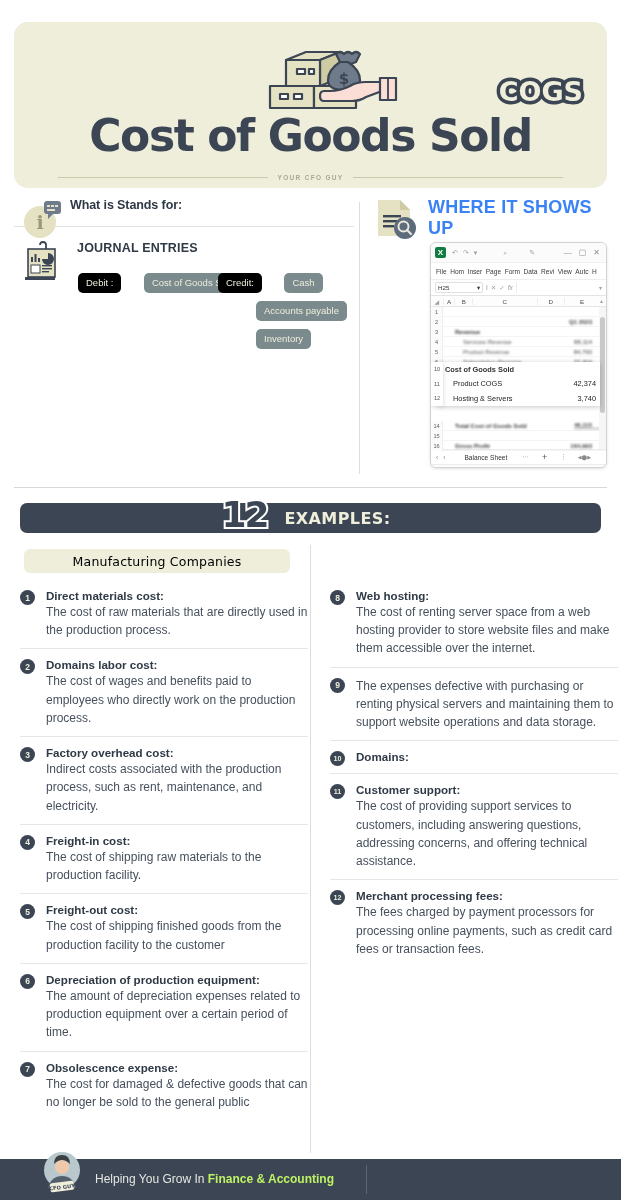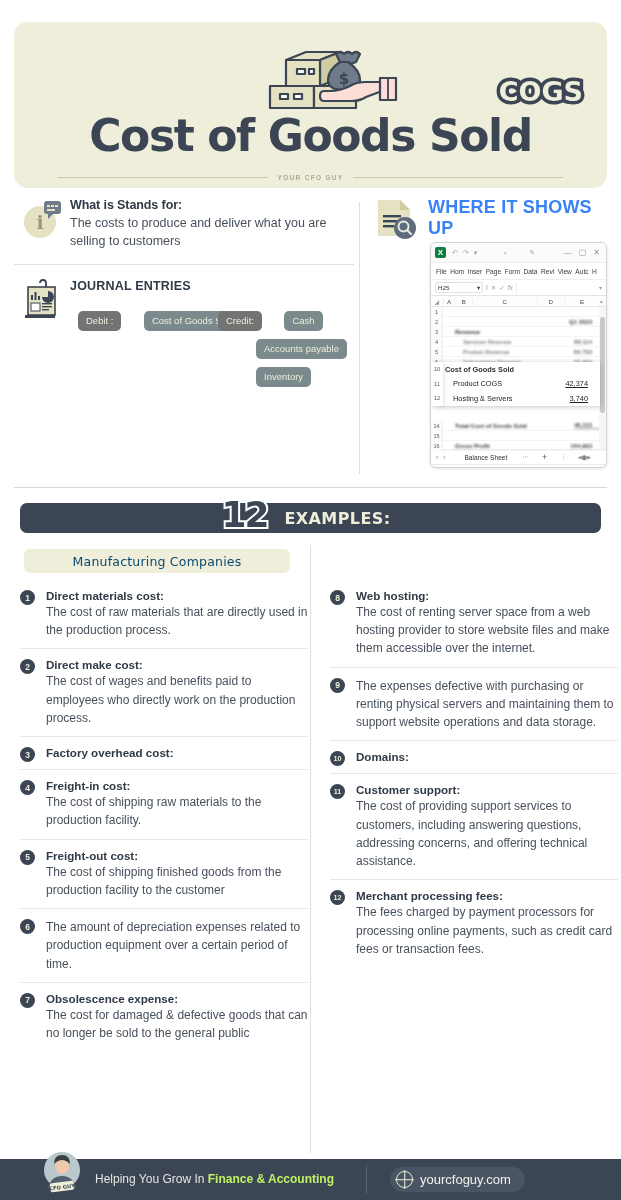--- a/index.html
+++ b/index.html
@@ -55,30 +55,30 @@
   .blk-h {
     font-size: 12.5px; font-weight: 700; color: #2f3a46; letter-spacing: -0.1px;
     margin-bottom: 2px;
   }
   .blk-p { font-size: 12.5px; color: #46505c; line-height: 1.45; }
 
   .hr-soft { height: 1px; background: #e2e2e2; margin: 14px 0 14px 0; }
 
   .je-h {
     font-size: 12.5px; font-weight: 700; color: #2f3a46;
-    letter-spacing: 0.2px; margin-bottom: 10px;
+    letter-spacing: 0.2px; margin-bottom: 10px; margin-left: 7px;
   }
   .je-cols { position: relative; height: 112px; }
   .je-col-d { position: absolute; left: 8px; top: 0; }
   .je-col-c { position: absolute; left: 148px; top: 0; }
   .tag {
     display: inline-block; border-radius: 5px; color: #eeeedb;
     font-size: 9.5px; padding: 4px 8px 5px; white-space: nowrap;
   }
-  .tag.dark { background: #737373; }
+  .tag.dark { background: #000000; }
   .tag.grey { background: #7b8a8d; }
   .ind1 { margin-left: 18px; margin-top: 8px; }
   .ind2 { margin-left: 38px; margin-top: 8px; }
 
   .wsu-h {
     font-size: 18px; font-weight: 700; color: #3b82f6;
     letter-spacing: 0.2px;
   }
   .wsu-head { position: relative; padding-left: 58px; height: 40px; display: flex; align-items: center; }
   .wsu-icon { position: absolute; left: 2px; top: 0px; width: 48px; height: 42px; }
@@ -139,21 +139,21 @@
   .xl-scroll {
     position: absolute; right: 0; top: 0; width: 7px; height: 142px; background: #f6f6f6;
   }
   .xl-scroll i { position: absolute; left: 1px; top: 10px; width: 5px; height: 96px; background: #c9c9c9; border-radius: 3px; display: block; }
   .xl-callout {
     position: absolute; left: 8px; top: 55px; width: 161px; height: 44px;
     background: #ffffff; box-shadow: 0 1px 5px rgba(0,0,0,.22); z-index: 5;
   }
   .xl-callout .cline { display: flex; align-items: center; height: 14.6px; font-size: 7.4px; color: #222; }
   .xl-callout .ct { padding-left: 6px; }
-  .xl-callout .cn { margin-left: auto; padding-right: 12px; text-decoration: underline; }
+  .xl-callout .cn { margin-left: auto; padding-right: 4px; }
   .xl-rnstrip {
     position: absolute; left: 0; top: 55px; width: 12px; height: 44px; background: #fff;
     box-shadow: 0 1px 5px rgba(0,0,0,.18); z-index: 6;
     font-size: 5.6px; color: #555;
   }
   .xl-rnstrip div { height: 14.6px; line-height: 14.6px; text-align: center; }
   .xl-sheettab {
     height: 15px; display: flex; align-items: center; gap: 5px; padding: 0 5px;
     font-size: 6.6px; color: #333; border-top: 1px solid #ececec;
   }
@@ -180,21 +180,21 @@
   }
   .banner-lbl {
     position: absolute; left: 0; right: 0; top: 509px; text-align: center;
     font-family: "DejaVu Sans", sans-serif; font-size: 16px; font-weight: 700;
     color: #eeeedb; letter-spacing: 0.4px; transform: translateX(27px);
   }
 
   .pill {
     position: absolute; height: 24px; background: #eeeedb; border-radius: 6px;
     display: flex; align-items: center; justify-content: center;
-    font-family: "DejaVu Sans", sans-serif; font-size: 12.5px; color: #0c4a6e;
+    font-family: "DejaVu Sans", sans-serif; font-size: 12.5px; color: #000000;
     letter-spacing: 0.2px;
   }
   .pill.l { left: 24px; top: 549px; width: 266px; }
   .pill.r { left: 332px; top: 549px; width: 266px; }
 
   .col-div { position: absolute; left: 310px; top: 545px; width: 1px; height: 608px; background: #dedede; }
 
   .col { position: absolute; width: 288px; }
   .col.l { left: 20px; top: 589px; }
   .col.r { left: 330px; top: 589px; }
@@ -293,21 +293,20 @@
           <rect x="24" y="3" width="17" height="13" rx="3" fill="#6f7b8a"></rect>
           <path d="M28 16 L28 21 L33 16 Z" fill="#6f7b8a"></path>
           <g fill="#e4e2c2">
             <rect x="27" y="7" width="3" height="2"></rect>
               <rect x="31" y="7" width="3" height="2"></rect>
               <rect x="35" y="7" width="3" height="2"></rect>
             <rect x="27" y="11" width="8" height="2"></rect>
           </g>
         </svg>
         <div class="blk-h">What is Stands for:</div>
-        <div class="blk-p">The costs to produce and deliver what you are selling to customers</div>
       </div>
 
       <div class="hr-soft"></div>
 
       <div class="blk">
         <svg class="blk-icon" viewBox="0 0 44 44">
           <path d="M20 4 q0 -3 3 -3 q3 0 3 3 l0 5" fill="none" stroke="#3b4553" stroke-width="1.8"></path>
           <rect x="8" y="8" width="27" height="28" fill="#e4e2c2" stroke="#3b4553" stroke-width="1.6"></rect>
           <g fill="#3b4553">
             <rect x="11" y="16" width="2" height="5"></rect>
@@ -524,39 +523,41 @@
   <div class="col-div"></div>
 
   <div class="col l">
     <div class="item">
       <div class="num-badge">1</div>
       <div class="item-h">Direct materials cost:</div>
       <div class="item-p">The cost of raw materials that are directly used in the production process.</div>
     </div>
     <div class="item">
       <div class="num-badge">2</div>
-      <div class="item-h">Direct make cost:</div>
+      <div class="item-h">Domains labor cost:</div>
       <div class="item-p">The cost of wages and benefits paid to employees who directly work on the production process.</div>
     </div>
     <div class="item">
       <div class="num-badge">3</div>
       <div class="item-h">Factory overhead cost:</div>
+      <div class="item-p">Indirect costs associated with the production process, such as rent, maintenance, and electricity.</div>
     </div>
     <div class="item">
       <div class="num-badge">4</div>
       <div class="item-h">Freight-in cost:</div>
       <div class="item-p">The cost of shipping raw materials to the production facility.</div>
     </div>
     <div class="item">
       <div class="num-badge">5</div>
       <div class="item-h">Freight-out cost:</div>
       <div class="item-p">The cost of shipping finished goods from the production facility to the customer</div>
     </div>
     <div class="item">
       <div class="num-badge">6</div>
+      <div class="item-h">Depreciation of production equipment:</div>
       <div class="item-p">The amount of depreciation expenses related to production equipment over a certain period of time.</div>
     </div>
     <div class="item">
       <div class="num-badge">7</div>
       <div class="item-h">Obsolescence expense:</div>
       <div class="item-p">The cost for damaged &amp; defective goods that can no longer be sold to the general public</div>
     </div>
   </div>
 
   <div class="col r">
@@ -583,24 +584,20 @@
       <div class="item-h">Merchant processing fees:</div>
       <div class="item-p">The fees charged by payment processors for processing online payments, such as credit card fees or transaction fees.</div>
     </div>
   </div>
 
   <div class="footer">
     <div class="foot-txt">
       <span>Helping You Grow In </span><b>Finance &amp; Accounting</b>
     </div>
     <div class="foot-div"></div>
-    <div class="foot-url">
-      <div class="globe"></div>
-      <span>yourcfoguy.com</span>
-    </div>
   </div>
 
   <svg class="avatar" viewBox="0 0 40 44">
     <circle cx="20" cy="20" r="18" fill="#b9c8cc"></circle>
     <path d="M20 10 a7 7 0 1 1 0 14 a7 7 0 1 1 0 -14" fill="#f0c9ad"></path>
     <path d="M12 14 q8 -8 16 0 q0 -9 -8 -9 q-8 0 -8 9" fill="#3b4044"></path>
     <path d="M6 38 q3 -12 14 -12 q11 0 14 12 Z" fill="#54606e"></path>
     <rect x="8" y="32" width="24" height="9" rx="2" fill="#eeeedb" transform="rotate(-7 20 36)"></rect>
     <text x="20" y="39" font-family="DejaVu Sans, sans-serif" font-size="5.2" font-weight="700" fill="#3b4553" text-anchor="middle" transform="rotate(-7 20 36)">CFO GUY</text>
   </svg>

